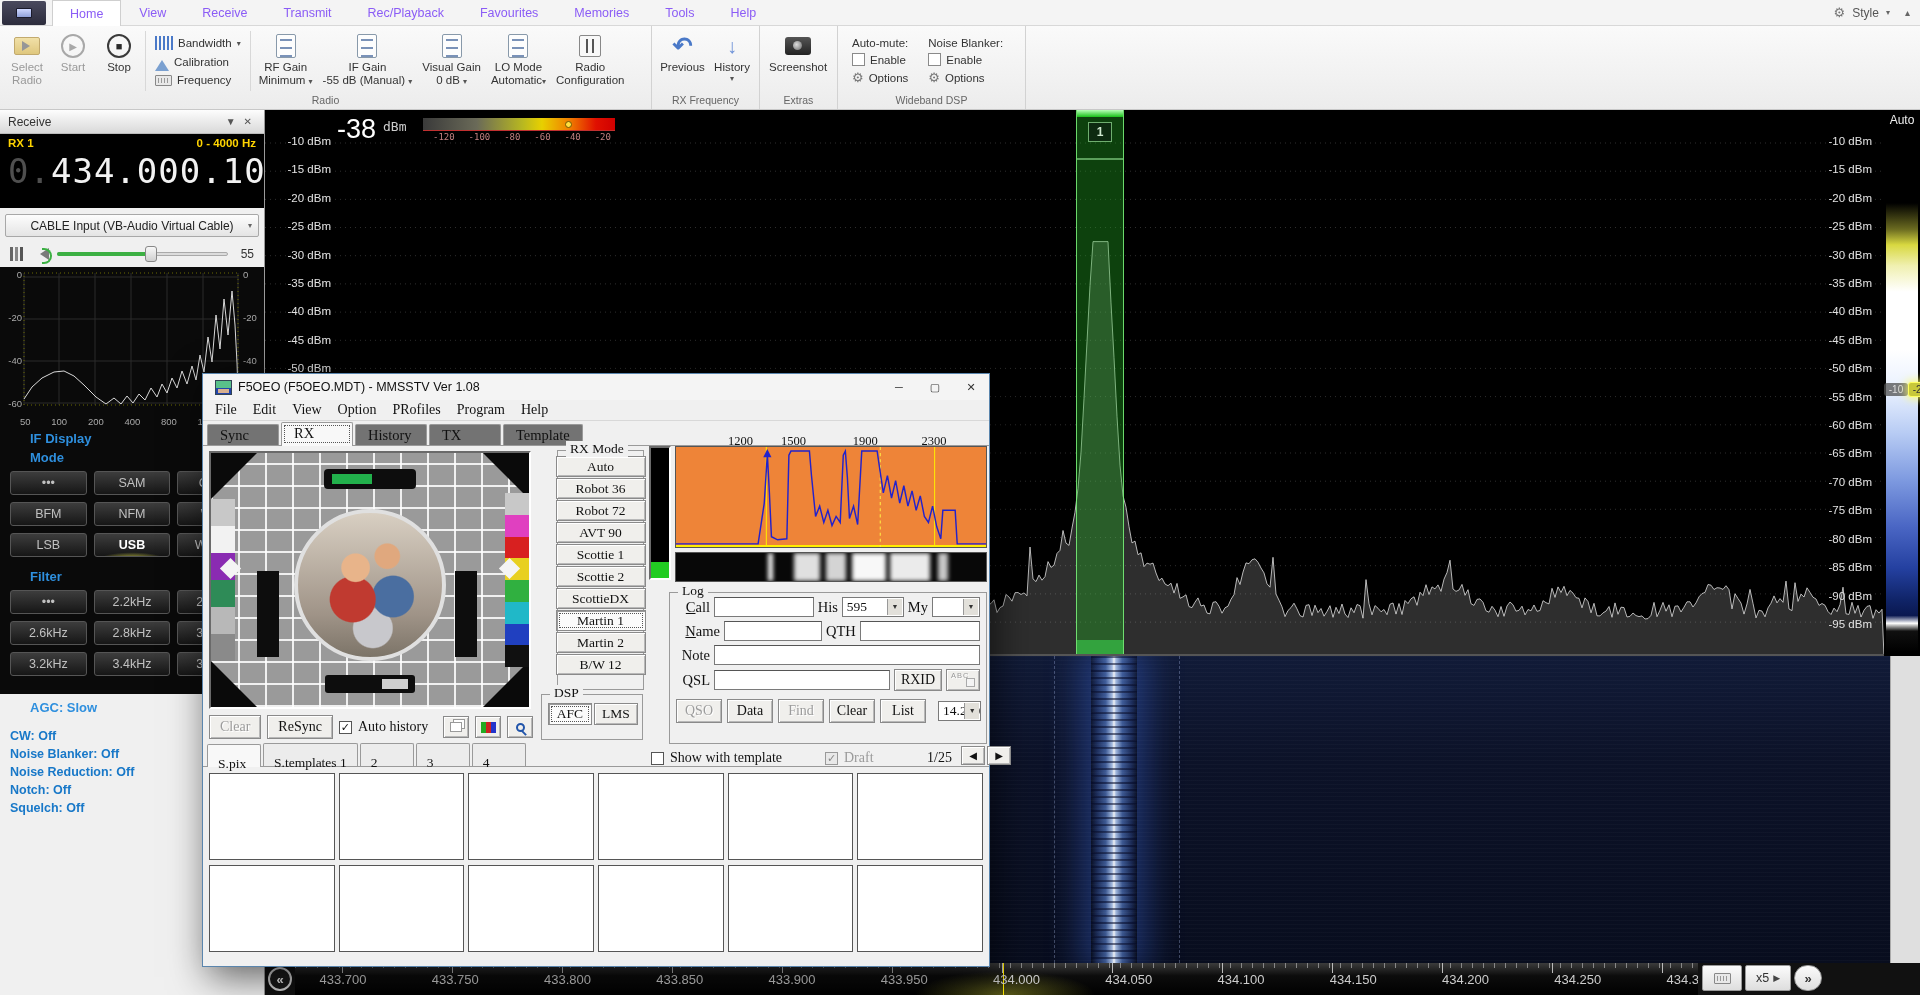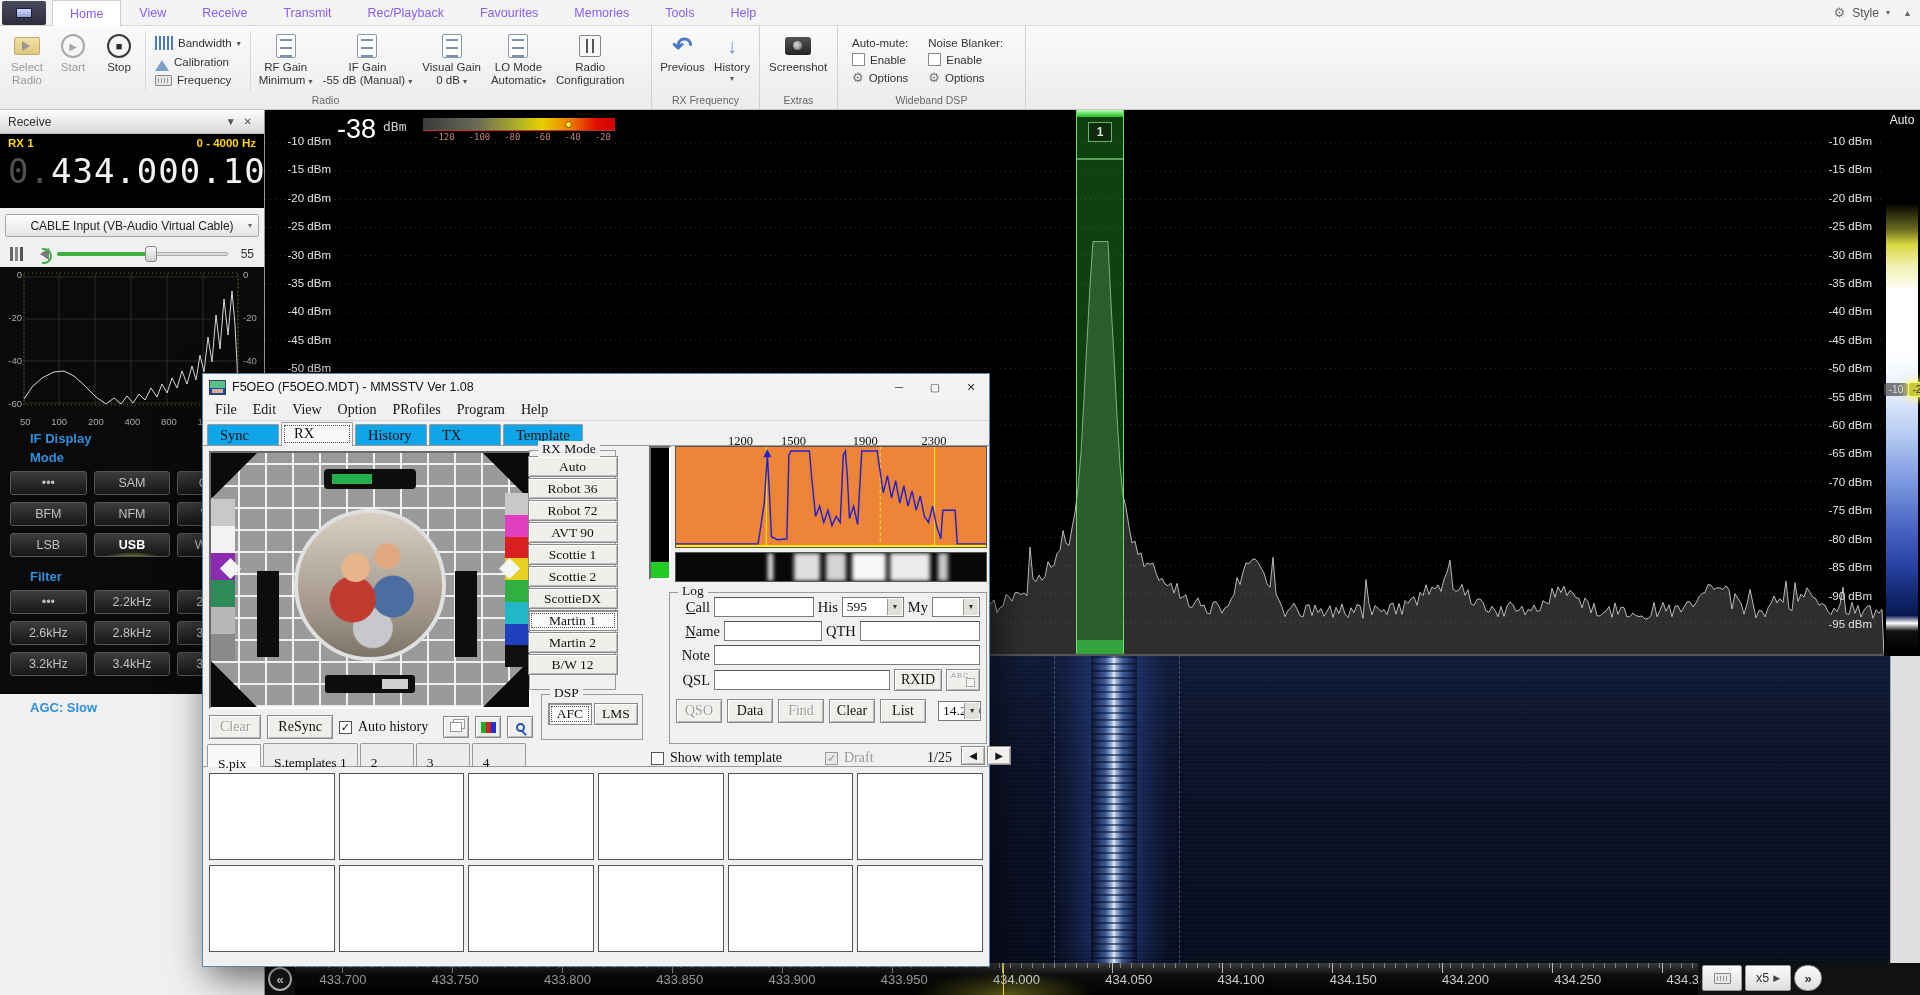--- a/index.html
+++ b/index.html
@@ -151,31 +151,31 @@
   .fb-btns{position:absolute;left:1437px;top:2px;display:flex;gap:3px;align-items:center;}
   .fbtn{height:26px;background:linear-gradient(#fbfbfb,#dedede);border:1px solid #999;border-radius:2px;display:flex;align-items:center;justify-content:center;color:#333;}
   .fb-kb{width:40px;font-size:14px;}
   .fb-x5{width:46px;font-size:12.5px;gap:4px;}
   .fb-x5 .sdr{font-size:9px;color:#444;}
   .fb-ff{width:28px;border-radius:13px;font-size:13px;font-weight:bold;}
 
   
   #mmsstv{position:absolute;left:202px;top:373px;width:788px;height:594px;background:#f0f0f0;border:1px solid #5a85ad;
     box-shadow:6px 10px 36px rgba(0,0,0,.6);z-index:20;font-family:"Liberation Serif",serif;font-size:14px;color:#111;}
-  .mtitle{height:26px;display:flex;align-items:center;padding-left:6px;background:#f4f4f4;font-family:"Liberation Sans",sans-serif;}
+  .mtitle{height:26px;display:flex;align-items:center;padding-left:12px;background:#f4f4f4;font-family:"Liberation Sans",sans-serif;}
   .mticon{width:17px;height:15px;margin-right:6px;border:1px solid #345;
     background:linear-gradient(180deg,#59c08a 0 55%,#2244aa 55% 100%);position:relative;}
   .mticon:after{content:"";position:absolute;left:2px;bottom:1px;right:2px;height:4px;background:#d8b090;}
   .mtitle-text{font-size:12.5px;color:#111;}
   .mtitle .sp{flex:1;}
   .wbtn{width:36px;height:25px;display:flex;align-items:center;justify-content:center;font-size:11px;color:#333;}
   .mmenu{height:21px;display:flex;align-items:center;padding:0 4px;border-bottom:1px solid #d8d8d8;}
   .mmenu span{padding:0 8px;font-size:14px;}
   .mtabs{height:25px;display:flex;align-items:flex-end;padding:3px 4px 0 4px;border-bottom:1px solid #9a9a9a;}
-  .mtab{min-width:72px;padding:2px 12px 2px 12px;text-align:left;font-size:14.5px;background:#0ea5e9;border:1px solid #9a9a9a;border-bottom:none;border-radius:2px 2px 0 0;margin-right:2px;height:21px;}
+  .mtab{min-width:72px;padding:2px 12px 2px 12px;text-align:left;font-size:14.5px;background:#737373;border:1px solid #9a9a9a;border-bottom:none;border-radius:2px 2px 0 0;margin-right:2px;height:21px;}
   .mtab.on{background:#f8f8f8;height:24px;margin-bottom:-1px;outline:1px dotted #555;outline-offset:-4px;}
   .mcontent{position:relative;height:298px;}
   .simg{position:absolute;left:6px;top:5px;width:322px;height:258px;border:2px solid;border-color:#6a6a6a #fff #fff #6a6a6a;background:#9a9a9a;overflow:hidden;}
   
   .tc-grid{position:absolute;inset:0;background:
     repeating-linear-gradient(90deg,rgba(255,255,255,.85) 0 2px,transparent 2px 27px),
     repeating-linear-gradient(0deg,rgba(255,255,255,.85) 0 2px,transparent 2px 22px);}
   .tc-tri{position:absolute;width:0;height:0;border-style:solid;}
   .tc-tl{left:0;top:0;border-width:46px 46px 0 0;border-color:#0a0a0a transparent transparent transparent;}
   .tc-tr{right:0;top:0;border-width:0 46px 46px 0;border-color:transparent #0a0a0a transparent transparent;}
@@ -208,21 +208,21 @@
   .mcb{width:13px;height:13px;background:#fff;border:1px solid #555;display:inline-flex;align-items:center;justify-content:center;font-size:11px;color:#111;flex:none;}
   .mcb.gray{background:#e8e8e8;color:#888;border-color:#999;}
   .ibtn{width:26px;height:22px;padding:0;}
   .ic-copy{width:12px;height:10px;border:1px solid #9a9a9a;background:#fff;box-shadow:3px -3px 0 -1px #fff,3px -3px 0 0 #9a9a9a;}
   .ic-rgb{width:15px;height:11px;display:flex;}
   .ic-rgb i{flex:1;}
   .ic-mag{width:9px;height:9px;border:2px solid #2255aa;border-radius:50%;position:relative;}
   .ic-mag:after{content:"";position:absolute;right:-4px;bottom:-4px;width:6px;height:2px;background:#2255aa;transform:rotate(45deg);}
   .grp{position:absolute;border:1px solid #9a9a9a;}
   .grp-lbl{position:absolute;top:-10px;left:8px;background:#f0f0f0;padding:0 4px;font-size:13.5px;}
-  #rxmode-grp{left:326px;top:4px;width:87px;height:240px;}
+  #rxmode-grp{left:354px;top:4px;width:87px;height:240px;}
   .rxm-list{display:flex;flex-direction:column;align-items:center;padding-top:5px;gap:1px;}
   .rxm-list .b95{width:90px;height:21px;padding:0;font-size:13.5px;}
   #dsp-grp{left:338px;top:248px;width:102px;height:46px;}
   .dsp-row{display:flex;gap:2px;padding:8px 4px 0 6px;}
   .dsp-row .b95{width:44px;height:22px;padding:0;font-size:13.5px;}
   .mlevel{position:absolute;left:446px;top:0;width:22px;height:134px;border:2px solid;border-color:#6a6a6a #fff #fff #6a6a6a;background:#000;}
   .mlevel i{position:absolute;left:0;right:0;bottom:0;height:16px;background:#22cc22;}
   .mscale{position:absolute;left:472px;top:-12px;width:312px;height:12px;font-family:"Liberation Serif",serif;font-size:12.5px;color:#111;}
   .mscale span{position:absolute;transform:translateX(-50%);}
   .mscale span:nth-of-type(1){left:21%;}
@@ -517,20 +517,28 @@
           <div class="dbtn" data-interactable="true">2.8kHz</div>
           <div class="dbtn" data-interactable="true">3.0kHz</div>
           <div class="dbtn" data-interactable="true">3.2kHz</div>
           <div class="dbtn" data-interactable="true">3.4kHz</div>
           <div class="dbtn" data-interactable="true">3.6kHz</div>
         </div>
     </div>
     <div class="rp-agc">
       <div class="blue-h" data-interactable="true">AGC: Slow</div>
     </div>
+    <div class="rp-links">
+
+    <div class="rp-link" data-interactable="true">CW: Off</div>
+        <div class="rp-link" data-interactable="true">Noise Blanker: Off</div>
+        <div class="rp-link" data-interactable="true">Noise Reduction: Off</div>
+        <div class="rp-link" data-interactable="true">Notch: Off</div>
+        <div class="rp-link" data-interactable="true">Squelch: Off</div>
+      </div>
   </div>
 
   <div id="spectrum" data-interactable="true">
     <svg id="spec-svg" width="1619" height="546" viewBox="0 0 1619 546">
         <line x1="0" y1="33.0" x2="1619" y2="33.0" stroke="#2e2e2e" stroke-width="1" stroke-dasharray="1 4"></line>
         <line x1="0" y1="61.2" x2="1619" y2="61.2" stroke="#2e2e2e" stroke-width="1" stroke-dasharray="1 4"></line>
         <line x1="0" y1="89.4" x2="1619" y2="89.4" stroke="#2e2e2e" stroke-width="1" stroke-dasharray="1 4"></line>
         <line x1="0" y1="117.5" x2="1619" y2="117.5" stroke="#2e2e2e" stroke-width="1" stroke-dasharray="1 4"></line>
         <line x1="0" y1="145.7" x2="1619" y2="145.7" stroke="#2e2e2e" stroke-width="1" stroke-dasharray="1 4"></line>
         <line x1="0" y1="173.9" x2="1619" y2="173.9" stroke="#2e2e2e" stroke-width="1" stroke-dasharray="1 4"></line>

